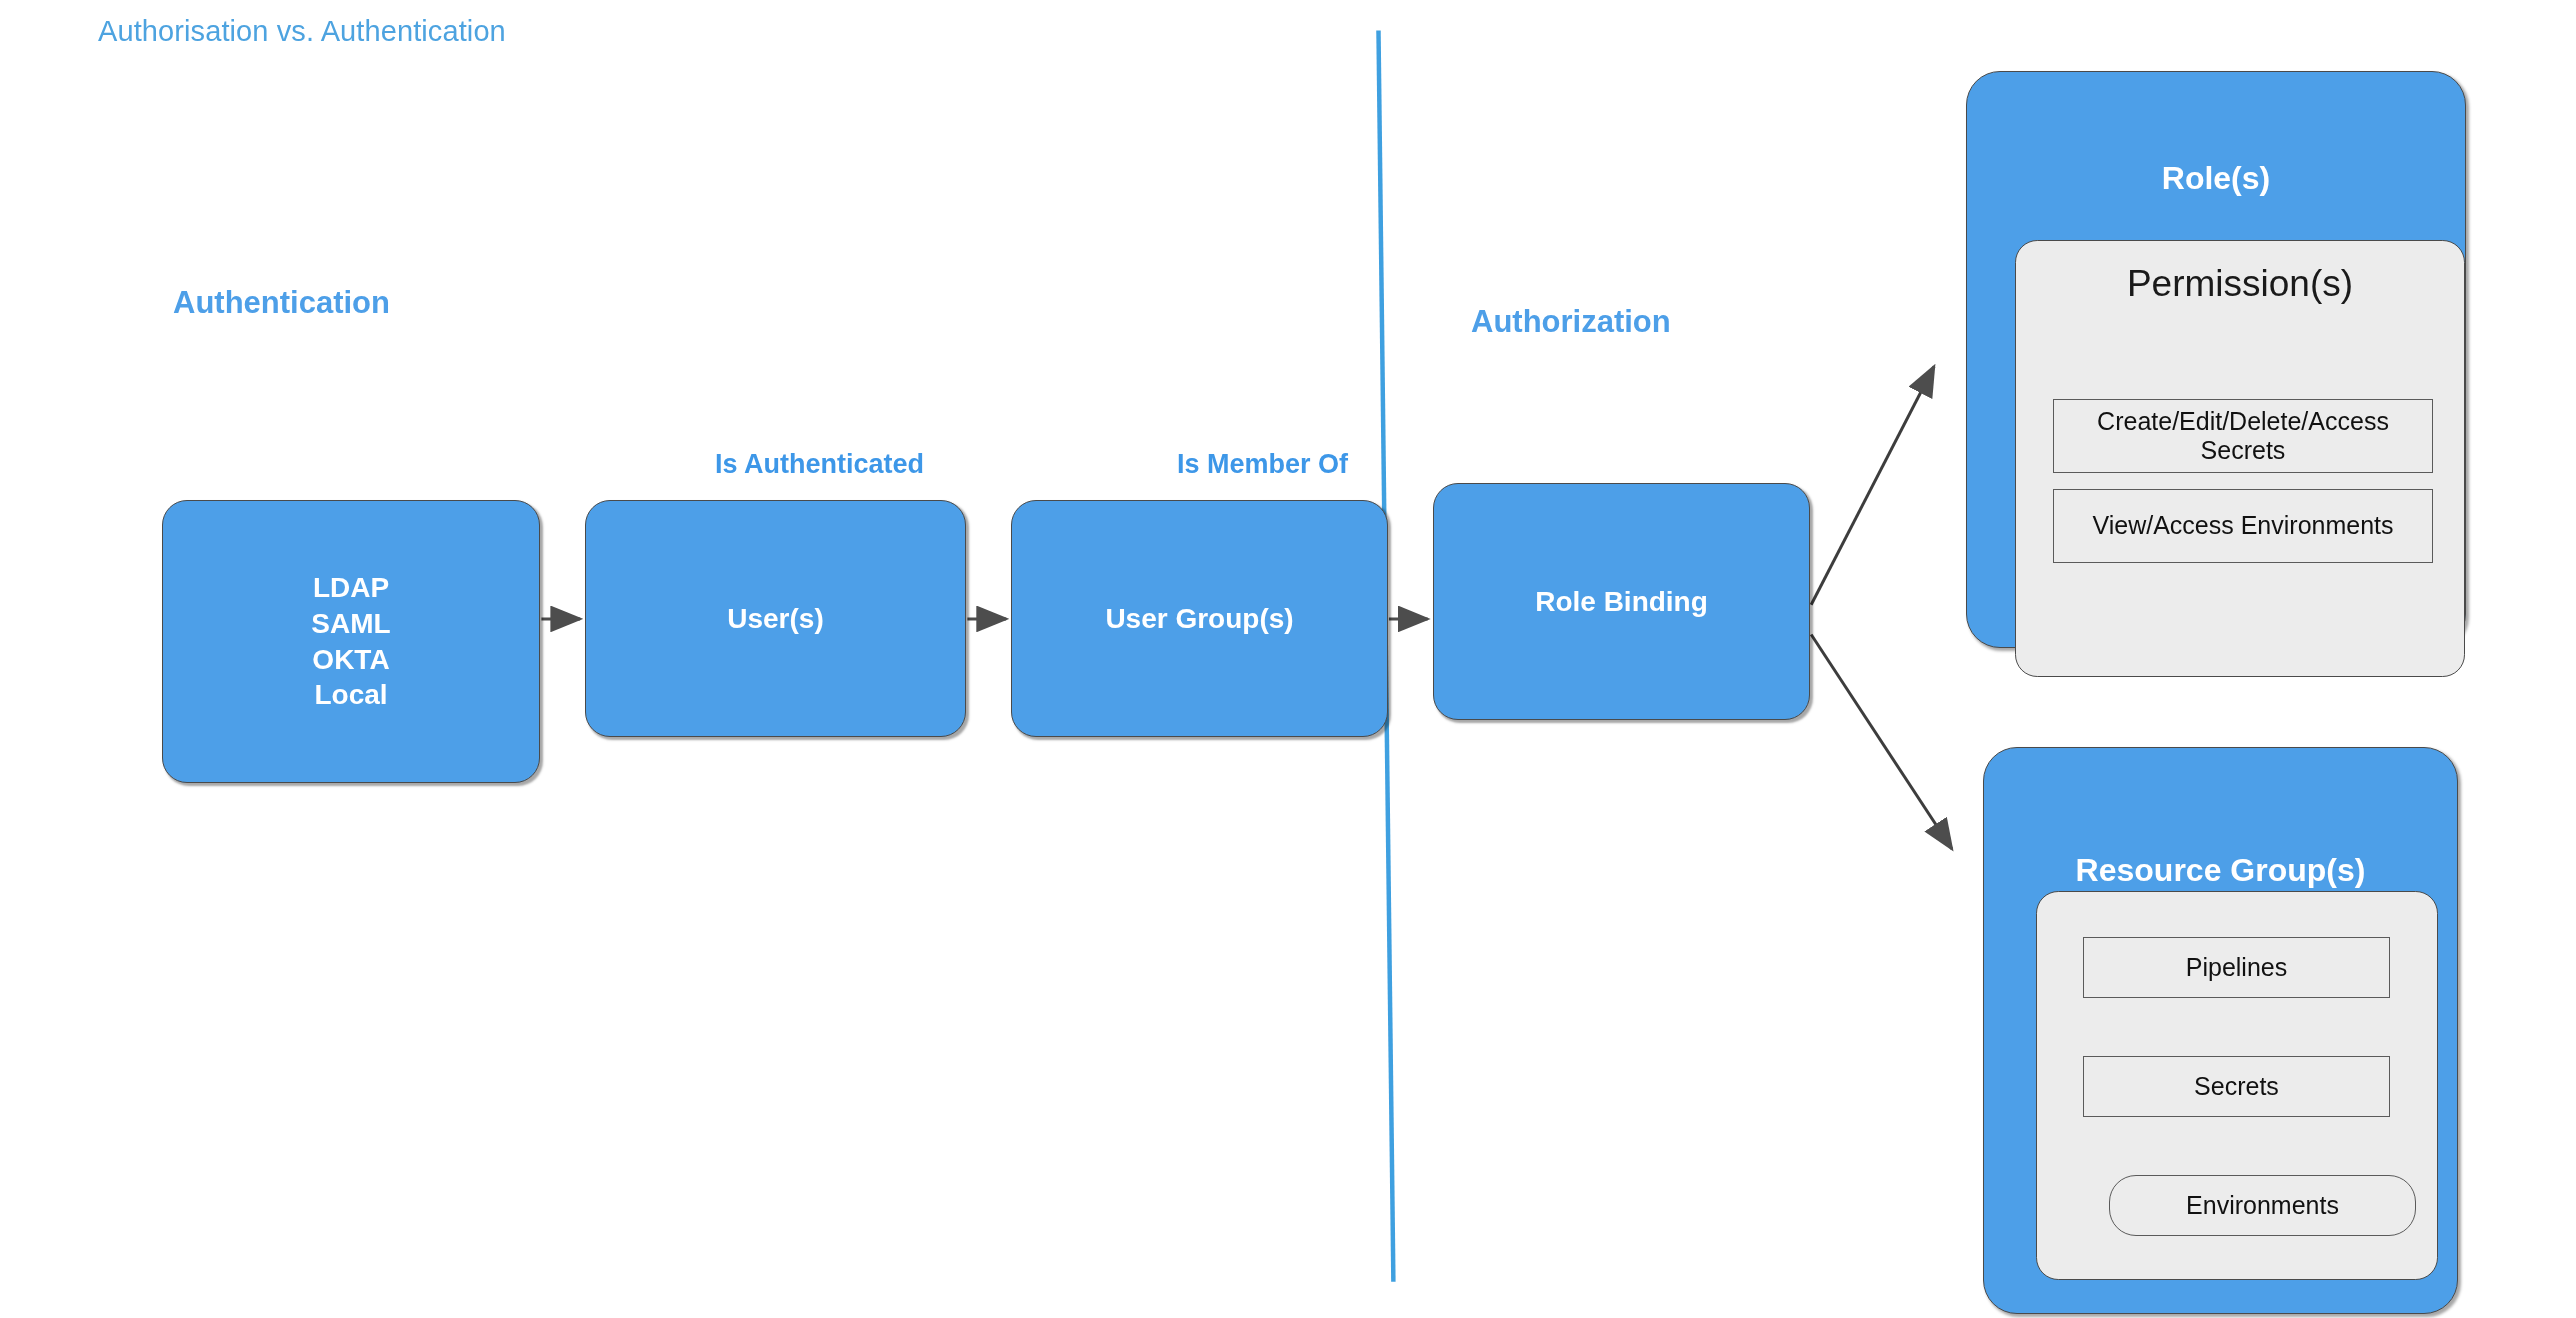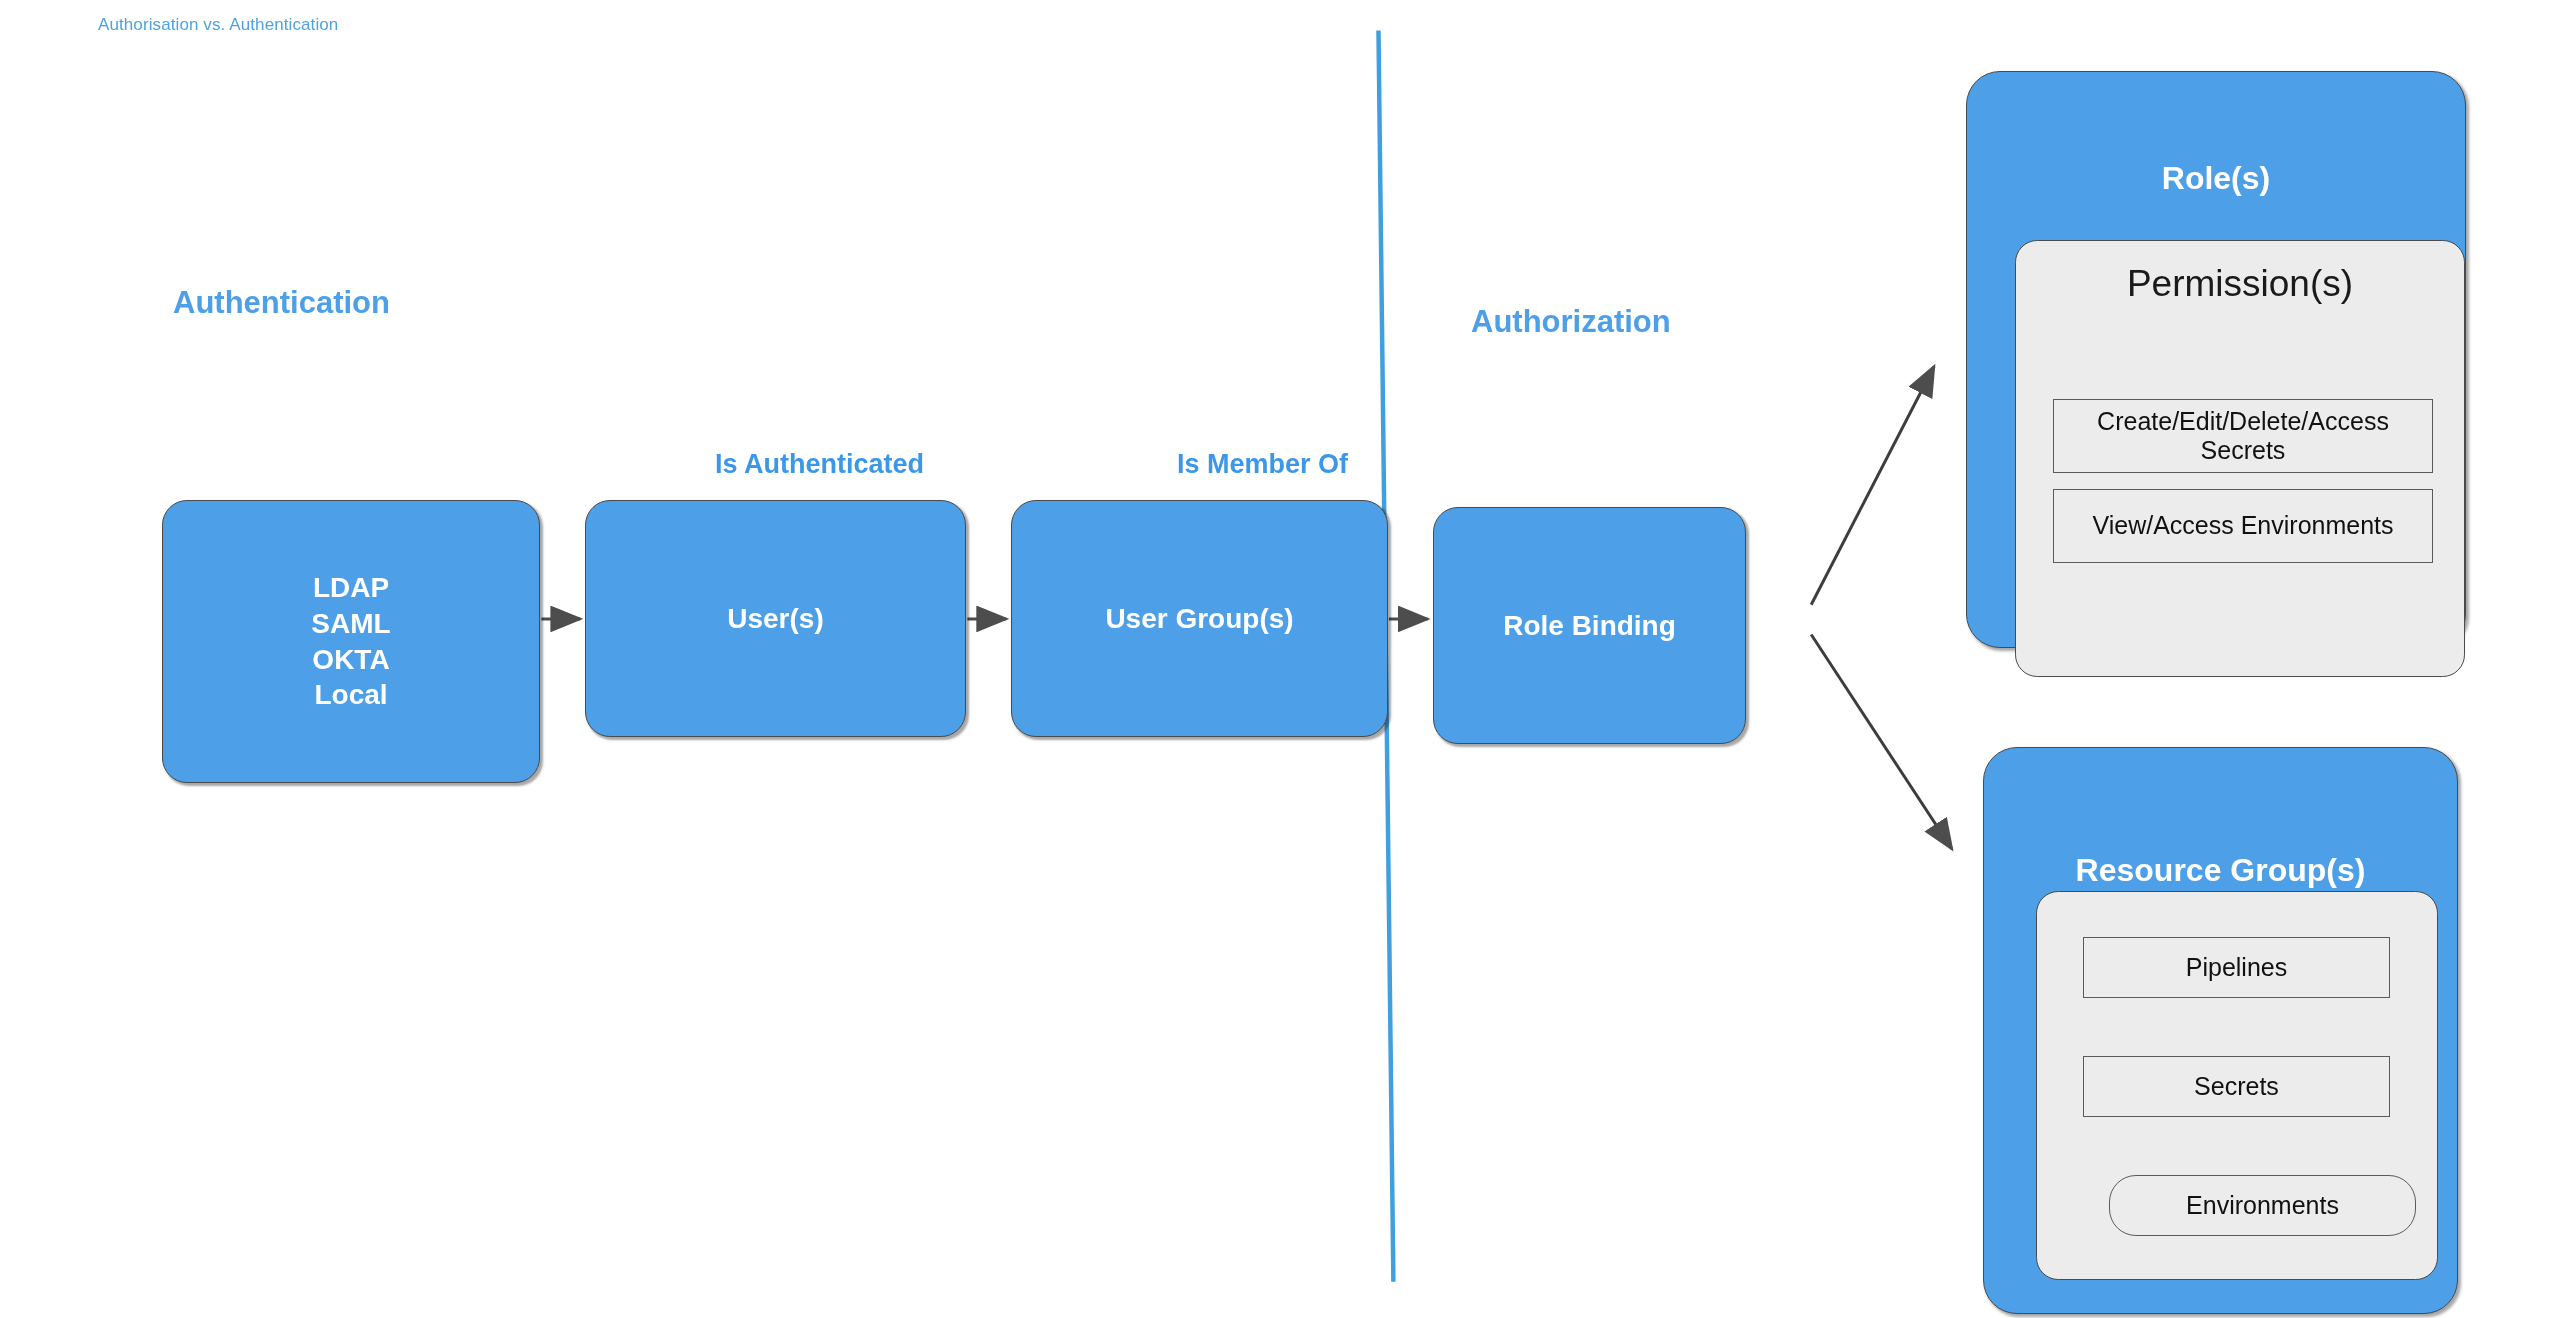--- a/index.html
+++ b/index.html
@@ -8,21 +8,21 @@
     background:#ffffff;
     font-family:"Liberation Sans", sans-serif;
     position:relative;
     overflow:hidden;
   }
   .stage{position:absolute;left:0;top:0;width:2576px;height:1319px;}
 
   
   .doc-title{
     position:absolute;left:98px;top:15px;
-    font-size:17px;font-weight:400;
+    font-size:29px;font-weight:400;
     color:#4da3e0;letter-spacing:0.1px;
     white-space:nowrap;
   }
 
   
   .divider{position:absolute;left:0;top:0;width:2576px;height:1319px;pointer-events:none;}
 
   
   .section-head{
     position:absolute;
@@ -52,21 +52,21 @@
     color:#ffffff;
     font-size:28px;font-weight:bold;
     display:flex;align-items:center;justify-content:center;
     text-align:center;
     line-height:1.28;
     box-sizing:border-box;
   }
   #box-idp       {left:162px; top:500px; width:378px; height:283px;}
   #box-users     {left:585px; top:500px; width:381px; height:237px;}
   #box-usergroups{left:1011px;top:500px; width:377px; height:237px;}
-  #box-rolebinding{left:1433px;top:507px;width:313px;height:237px;}
+  #box-rolebinding{left:1433px;top:483px;width:377px;height:237px;}
 
   .idp-lines{display:block;}
   .idp-lines span{display:block;}
 
   
   .arrows{position:absolute;left:0;top:0;width:2576px;height:1319px;pointer-events:none;}
 
   
   .card{
     position:absolute;

